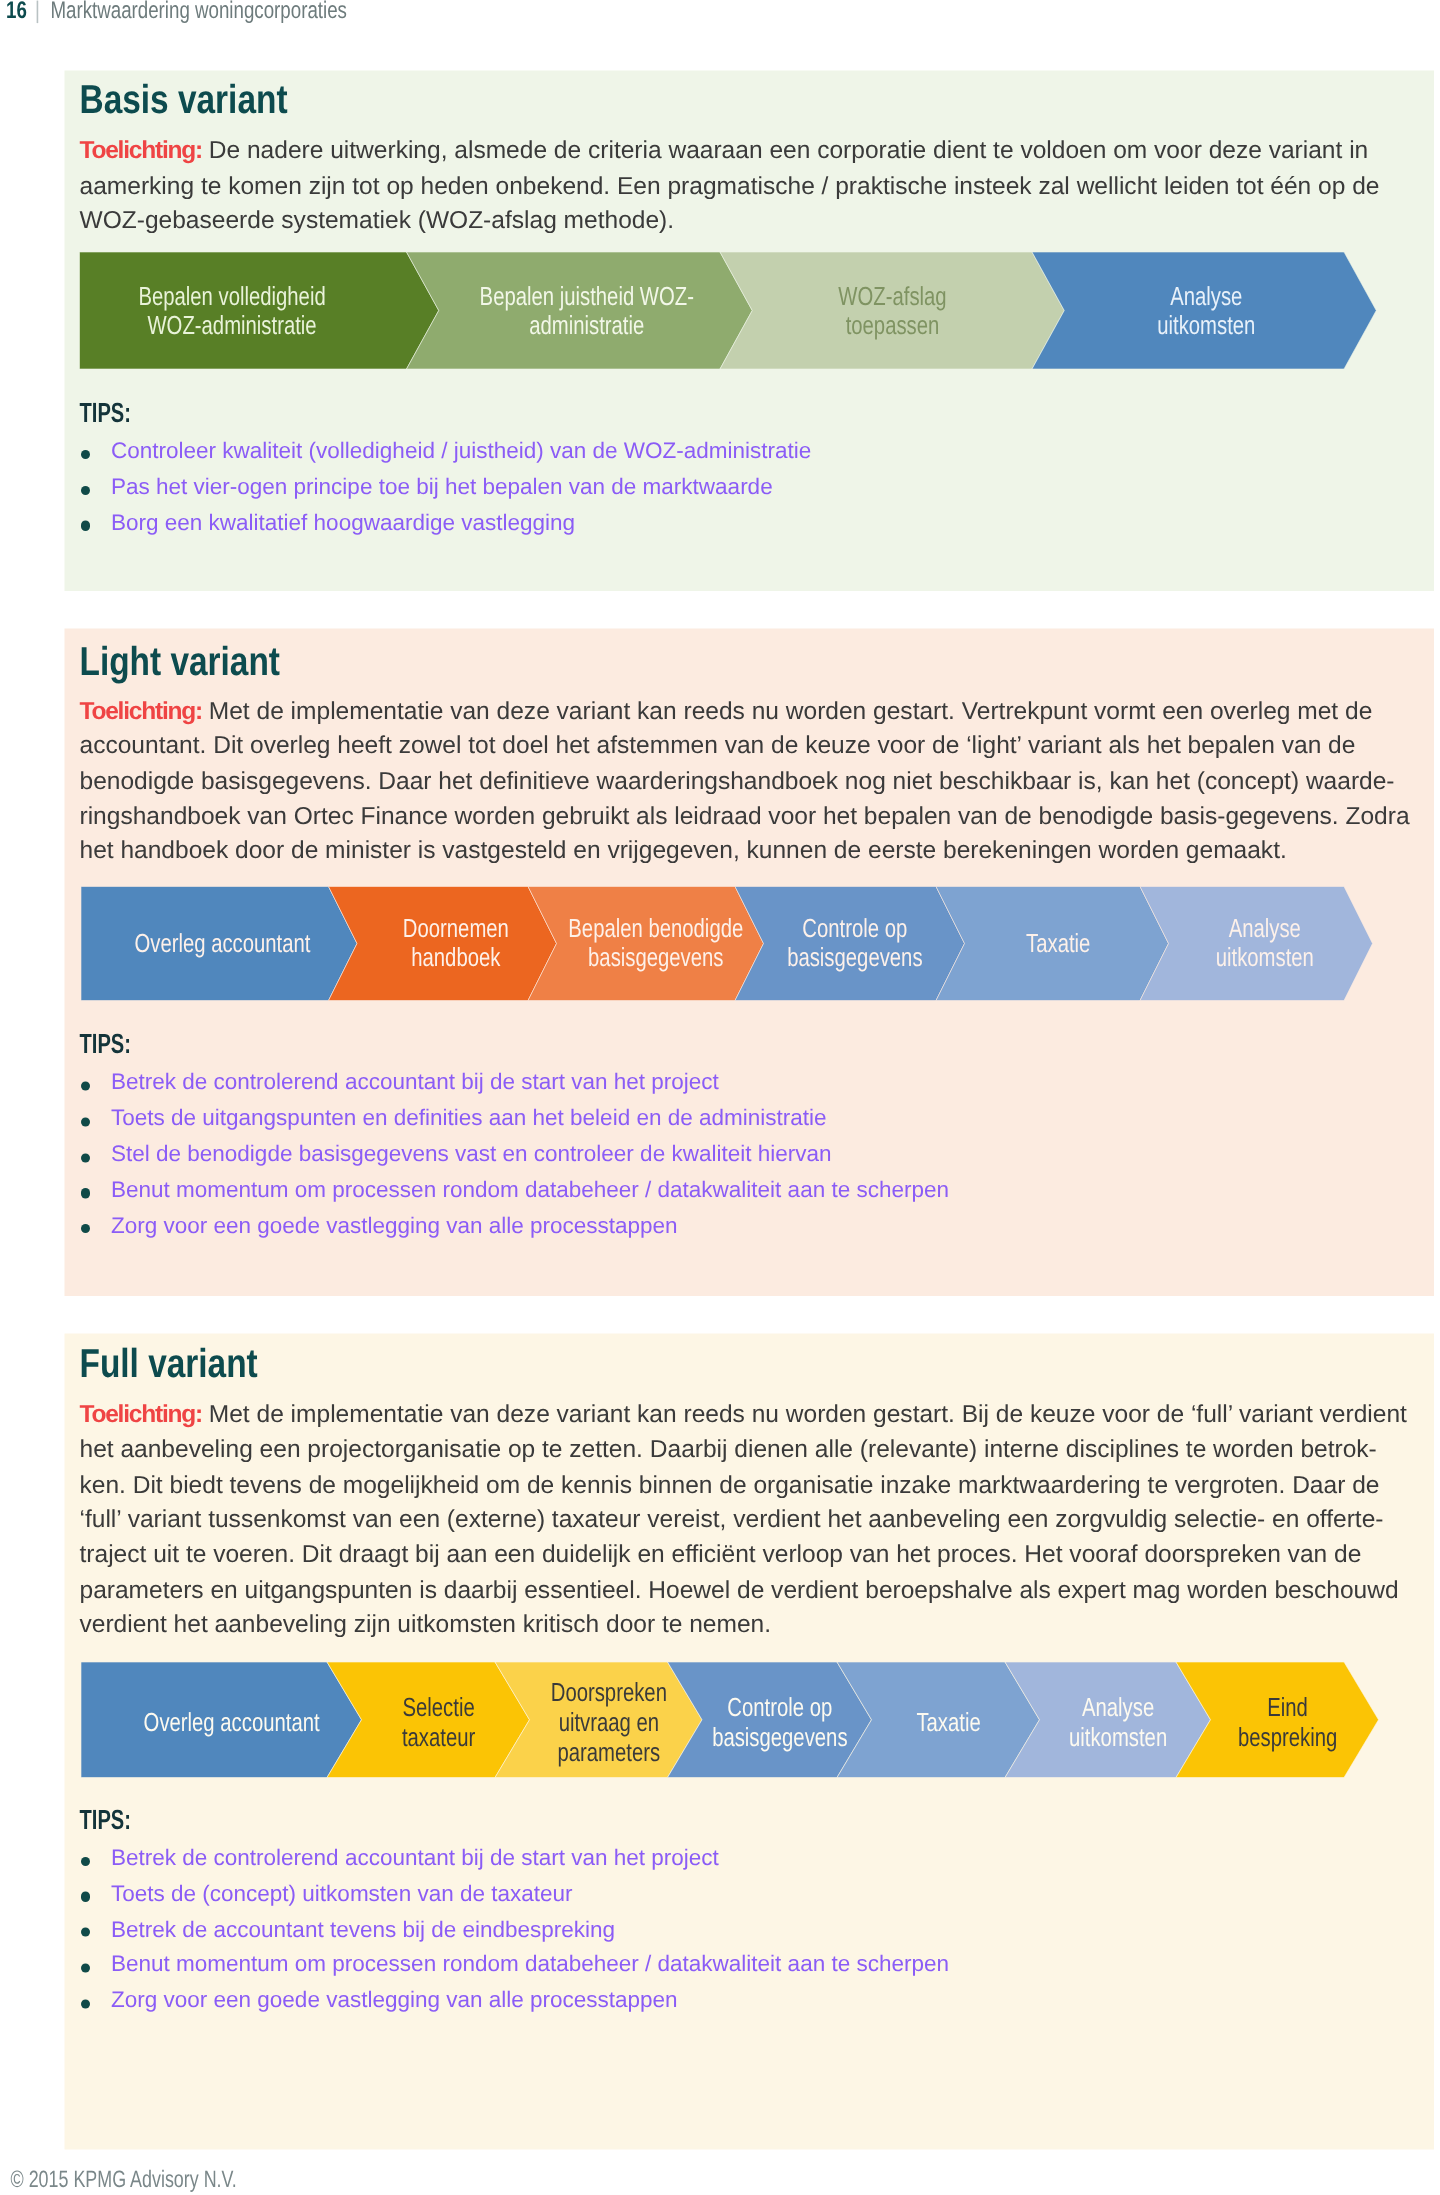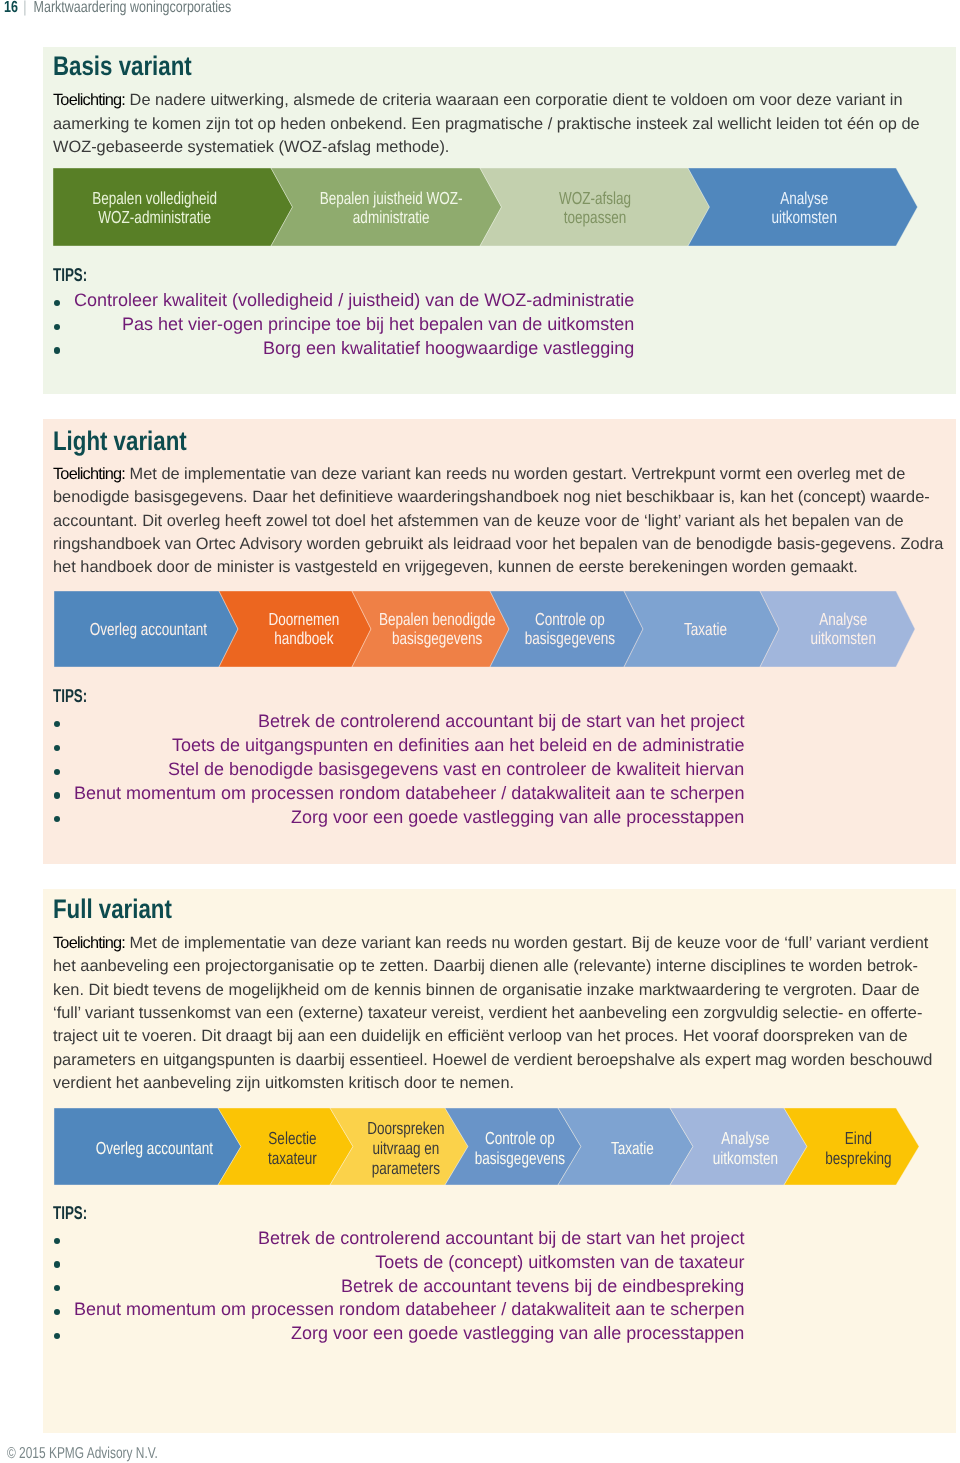--- a/index.html
+++ b/index.html
@@ -18,26 +18,26 @@
   .rh .sep{color:#b9c2c3;margin:0 9px 0 7px;font-weight:normal;}
 
   .panel{position:absolute;left:43px;width:913px;box-sizing:border-box;}
   .p-green{background:#eff5e8;}
   .p-peach{background:#fcebe0;}
   .p-cream{background:#fdf6e5;}
 
   h2.var{position:absolute;left:53px;margin:0;font-weight:bold;font-size:27px;line-height:27px;
          color:#0d4b4e;white-space:nowrap;transform:scaleX(0.825);transform-origin:0 50%;}
   .intro{position:absolute;left:53px;font-size:16.36px;line-height:23.35px;color:#3a3a3a;text-align:left;}
-  .intro b{color:#000000;font-weight:normal;letter-spacing:-0.82px;}
+  .intro b{color:#ef4444;font-weight:bold;letter-spacing:-0.82px;}
   .iline{white-space:nowrap;}
 
   .tips-title{position:absolute;left:53px;font-weight:bold;font-size:18.5px;color:#14343a;line-height:18.5px;transform:scaleX(0.725);transform-origin:0 50%;white-space:nowrap;}
   ul.tips{position:absolute;left:53px;margin:0;padding:0;list-style:none;}
-  ul.tips li{position:relative;color:#701a75;font-size:18px;line-height:23.82px;padding-left:21px;white-space:nowrap;text-align:right;}
+  ul.tips li{position:relative;color:#8b5cf6;font-size:15px;line-height:23.82px;padding-left:21px;white-space:nowrap;}
   ul.tips li:before{content:"";position:absolute;left:1px;top:10.5px;width:6.2px;height:6.2px;border-radius:50%;background:#104a48;}
 
   .flow{position:absolute;display:block;overflow:visible;}
   .chev-label{font-size:17.4px;font-family:"Liberation Sans",sans-serif;}
 
   .footer{position:absolute;left:6.5px;font-size:15.8px;color:#7a8789;white-space:nowrap;transform:scaleX(0.755);transform-origin:0 50%;}
 </style>
 </head>
 <body>
 
@@ -71,32 +71,32 @@
       </g>
       <g>
         <polygon points="635,0 843,0 864.5,39 843,78 635,78 656.5,39" fill="#5087bd" stroke="#eff5e8" stroke-width="0.4"></polygon>
         <text class="chev-label" x="965.55" y="35.60" text-anchor="middle" fill="#e8f1fa" transform="scale(0.778,1)">Analyse</text>
         <text class="chev-label" x="965.55" y="54.50" text-anchor="middle" fill="#e8f1fa" transform="scale(0.778,1)">uitkomsten</text>
       </g>
     </svg>
   <div class="tips-title" style="top:265.7px;">TIPS:</div>
   <ul class="tips" style="top:289.3px;">
     <li>Controleer kwaliteit (volledigheid / juistheid) van de WOZ-administratie</li>
-    <li>Pas het vier-ogen principe toe bij het bepalen van de uitkomsten</li>
+    <li>Pas het vier-ogen principe toe bij het bepalen van de marktwaarde</li>
     <li>Borg een kwalitatief hoogwaardige vastlegging</li>
   </ul>
 
   <div class="panel p-peach" style="top:419px;height:445px;">
   </div>
   <h2 class="var" style="top:427.5px;">Light variant</h2>
   <div class="intro" style="top:463px;width:893px;">
     <div class="iline"><b>Toelichting:</b><span> Met de implementatie van deze variant kan reeds nu worden gestart. Vertrekpunt vormt een overleg met de</span></div>
+    <div class="iline">accountant. Dit overleg heeft zowel tot doel het afstemmen van de keuze voor de ‘light’ variant als het bepalen van de</div>
     <div class="iline">benodigde basisgegevens. Daar het definitieve waarderingshandboek nog niet beschikbaar is, kan het (concept) waarde-</div>
-    <div class="iline">accountant. Dit overleg heeft zowel tot doel het afstemmen van de keuze voor de ‘light’ variant als het bepalen van de</div>
-    <div class="iline">ringshandboek van Ortec Advisory worden gebruikt als leidraad voor het bepalen van de benodigde basis-gegevens. Zodra</div>
+    <div class="iline">ringshandboek van Ortec Finance worden gebruikt als leidraad voor het bepalen van de benodigde basis-gegevens. Zodra</div>
     <div class="iline">het handboek door de minister is vastgesteld en vrijgegeven, kunnen de eerste berekeningen worden gemaakt.</div>
   </div>
     <svg class="flow" style="left:54px;top:591px;width:861px;height:76px;" viewBox="0 0 861 76">
       <g>
         <polygon points="0,0 165,0 184,38 165,76 0,76" fill="#5087bd" stroke="#fcebe0" stroke-width="0.4"></polygon>
         <text class="chev-label" x="121.21" y="43.50" text-anchor="middle" fill="#fdf1ea" transform="scale(0.778,1)">Overleg accountant</text>
       </g>
       <g>
         <polygon points="165,0 298,0 317,38 298,76 165,76 184,38" fill="#ec6620" stroke="#fcebe0" stroke-width="0.4"></polygon>
         <text class="chev-label" x="321.21" y="33.70" text-anchor="middle" fill="#fdf1ea" transform="scale(0.778,1)">Doornemen</text>

